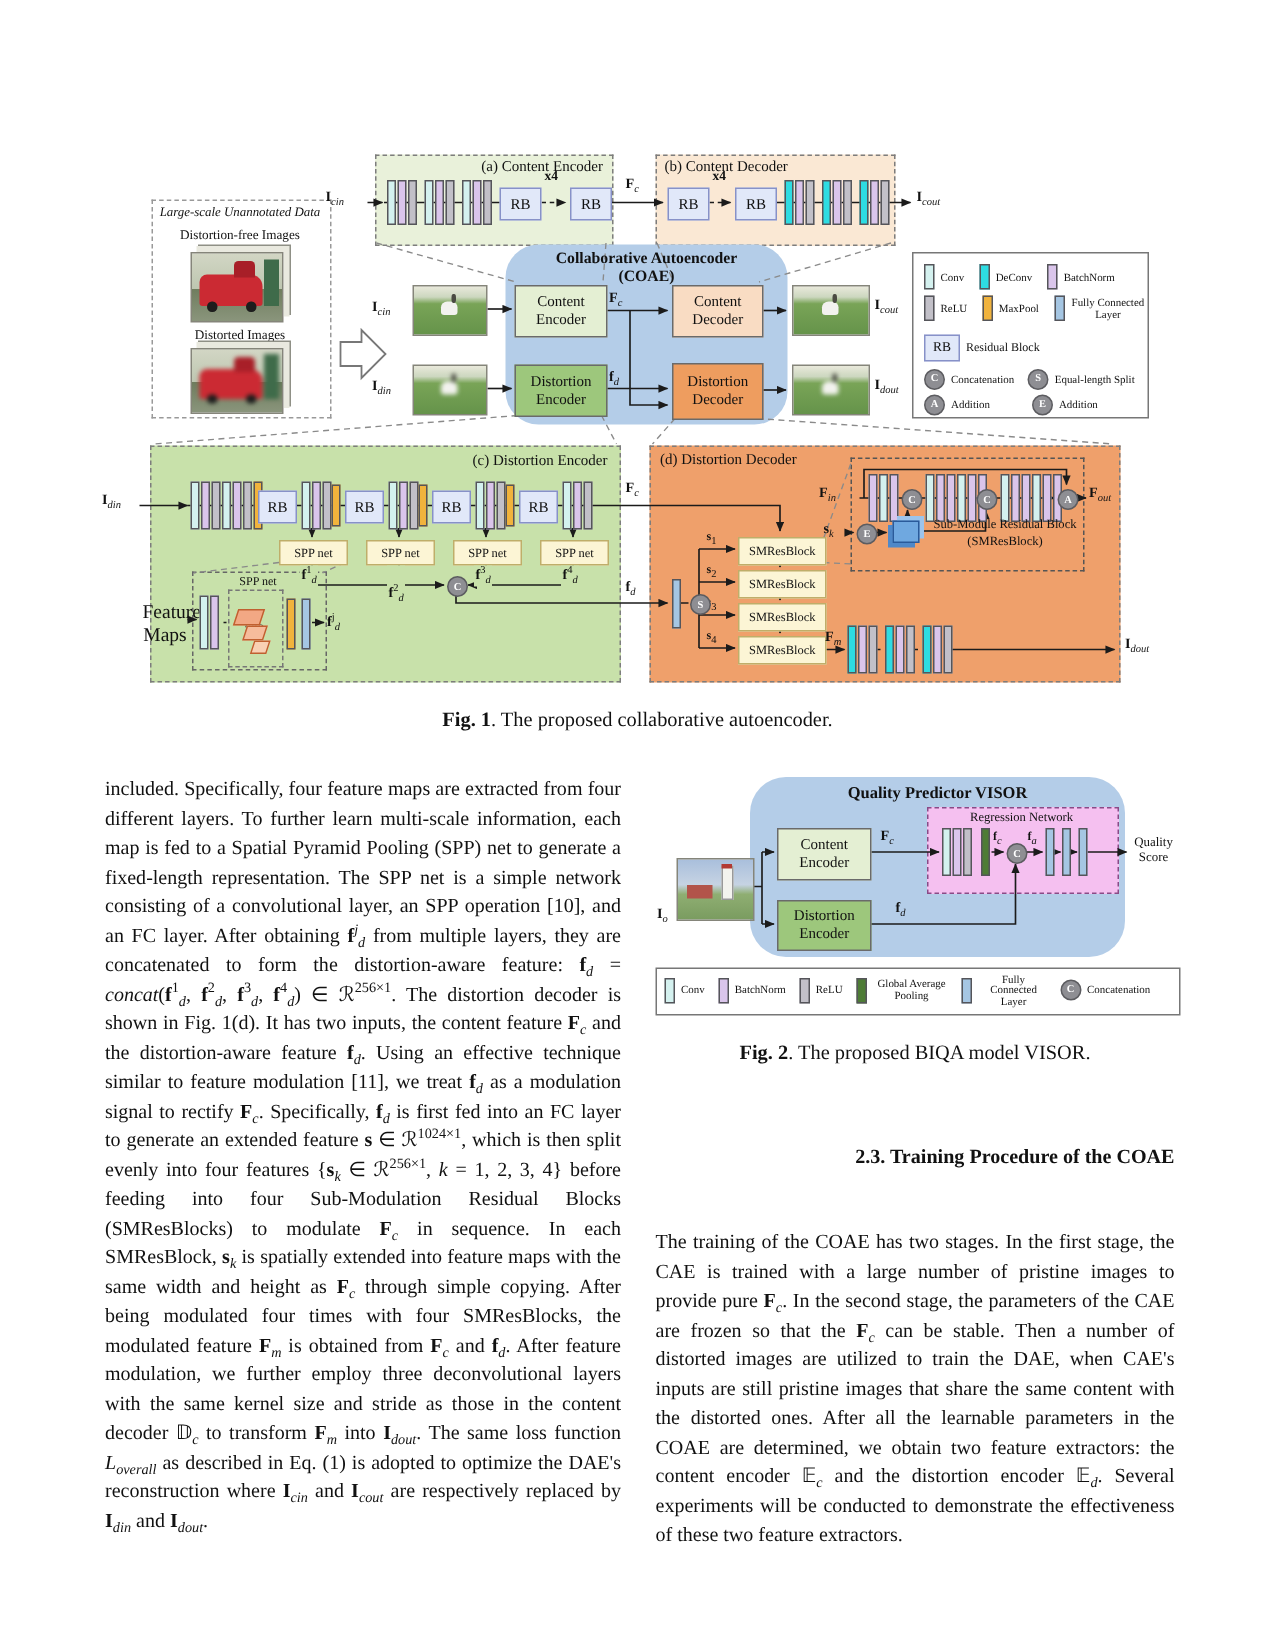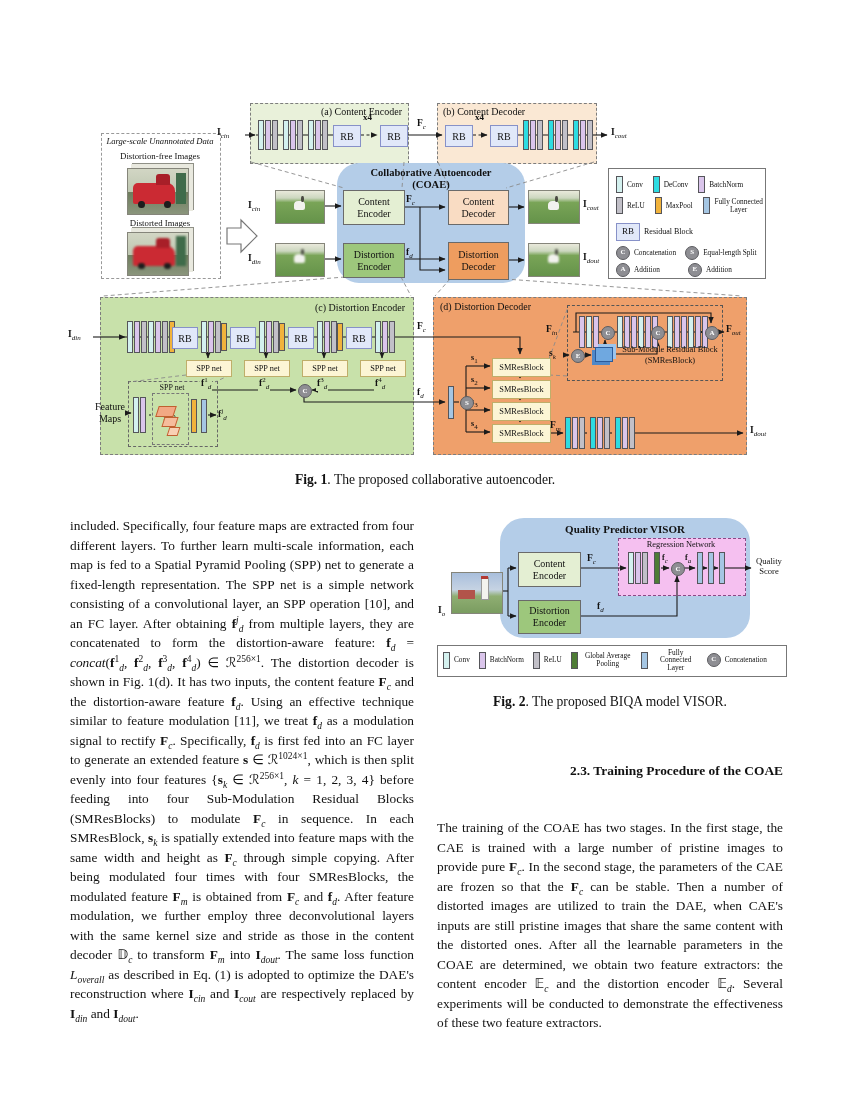--- a/index.html
+++ b/index.html
@@ -318,29 +318,29 @@
   <div class="stack" style="left:310px;top:226px;height:32px;">
       <span class="bar conv"></span>
       <span class="bar bn"></span>
       <span class="bar relu"></span>
     </div>
   <div class="cream" style="left:121px;top:265px;width:44px;height:15px;">SPP net</div>
   <div class="cream" style="left:179px;top:265px;width:44px;height:15px;">SPP net</div>
   <div class="cream" style="left:237px;top:265px;width:44px;height:15px;">SPP net</div>
   <div class="cream" style="left:295px;top:265px;width:44px;height:15px;">SPP net</div>
   <div class="lbl fg" style="left:135px;top:282px;background:#c8e1aa;padding:0 1px;"><b>f</b><sup>1</sup><i><sub>d</sub></i></div>
-  <div class="lbl fg" style="left:193px;top:282px;background:#c8e1aa;padding:0 1px;"><b>f</b><sup>2</sup><i><sub>d</sub></i></div>
+  <div class="lbl fg" style="left:193px;top:282px;background:#c8e1aa;padding:12px 1px;"><b>f</b><sup>2</sup><i><sub>d</sub></i></div>
   <div class="lbl fg" style="left:251px;top:282px;background:#c8e1aa;padding:0 1px;"><b>f</b><sup>3</sup><i><sub>d</sub></i></div>
   <div class="lbl fg" style="left:309px;top:282px;background:#c8e1aa;padding:0 1px;"><b>f</b><sup>4</sup><i><sub>d</sub></i></div>
   <div class="circ" style="left:233px;top:289px;">C</div>
   <div class="lbl fg" style="left:352px;top:227px;"><b>F</b><i><sub>c</sub></i></div>
   <div class="lbl fg" style="left:352px;top:293px;"><b>f</b><i><sub>d</sub></i></div>
 
   <div class="lbl fg ctr" style="left:63px;top:289px;width:88px;font-size:8px;">SPP net</div>
-  <div class="lbl fg ctr" style="left:30px;top:306px;width:30px;font-size:10px;white-space:normal;line-height:1.15;">Feature Maps</div>
+  <div class="lbl fg ctr" style="left:30px;top:306px;width:30px;font-size:13px;white-space:normal;line-height:1.15;">Feature Maps</div>
   <div class="stack" style="left:68px;top:302px;height:36px;">
       <span class="bar conv"></span>
       <span class="bar bn"></span>
     </div>
   <div class="lbl fg ctr" style="left:87px;top:300px;width:35px;font-size:7.6px;margin-top:20px;">SPP</div>
   <div class="fg abs" style="left:92px;top:311px;width:16px;height:9px;background:#f2a884;border:1px solid #c06030;transform:skewX(-18deg);"></div>
   <div class="fg abs" style="left:98px;top:322px;width:12px;height:8px;background:#f6bc9c;border:1px solid #c06030;transform:skewX(-18deg);"></div>
   <div class="fg abs" style="left:103px;top:332px;width:9px;height:7px;background:#f9d0b4;border:1px solid #c06030;transform:skewX(-18deg);"></div>
   <div class="stack" style="left:126px;top:304px;height:34px;">
       <span class="bar maxpool"></span>

